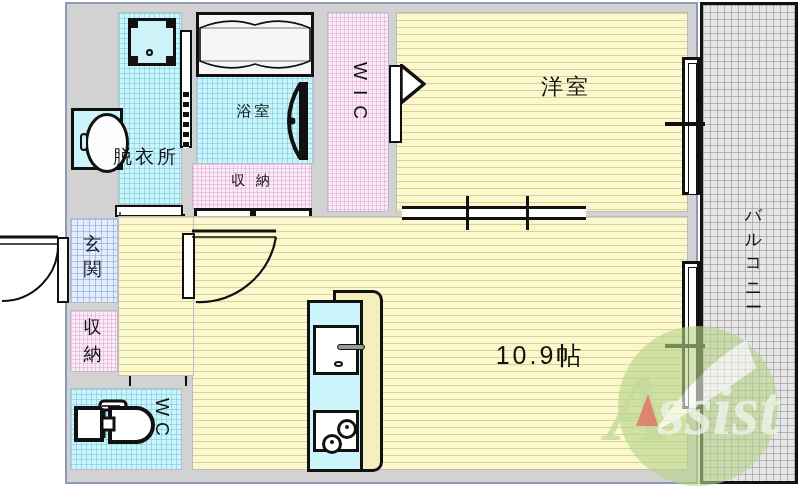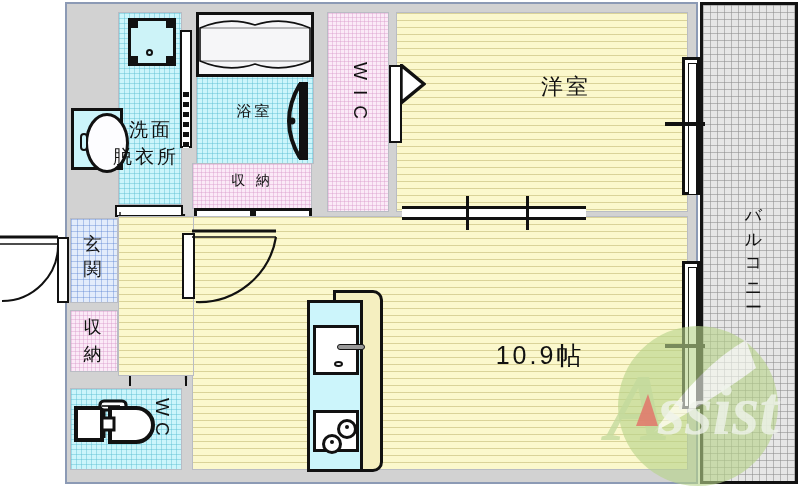--- a/index.html
+++ b/index.html
@@ -161,21 +161,20 @@
     <span class="wm-corner" style="right:0;top:0;"></span>
     <span class="wm-corner" style="left:0;bottom:0;"></span>
     <span class="wm-corner" style="right:0;bottom:0;"></span>
     <span class="abs" style="left:15px;top:28px;width:7px;height:7px;border:2px solid #111;border-radius:50%;"></span>
   </div>
 
   <div class="fx basin" style="left:71px;top:108px;width:52px;height:62px;">
     <span class="basin-oval" style="left:11px;top:2px;width:38px;height:54px;"></span>
     <span class="abs" style="left:6px;top:22px;width:8px;height:18px;border:2px solid #111;border-radius:4px;background:#ccf5fb;"></span>
   </div>
-  <div class="lbl lbl-jp" style="left:110px;top:118px;width:82px;font-size:19px;">洗面</div>
   <div class="lbl lbl-jp" style="left:96px;top:145px;width:100px;font-size:19px;">脱衣所</div>
 
   <div class="abs doorleaf" style="left:180px;top:30px;width:12px;height:118px;"></div>
   <div class="abs" style="left:183px;top:92px;width:6px;height:56px;
        background:repeating-linear-gradient(to bottom,#111 0 5px,#fff 5px 10px);"></div>
 
   <div class="abs r-closet" style="left:192px;top:163px;width:120px;height:46px;"></div>
   <div class="lbl lbl-jp" style="left:192px;top:172px;width:120px;font-size:14px;">収 納</div>
 
   <div class="abs slider-mid" style="left:194px;top:208px;width:59px;height:12px;"></div>

